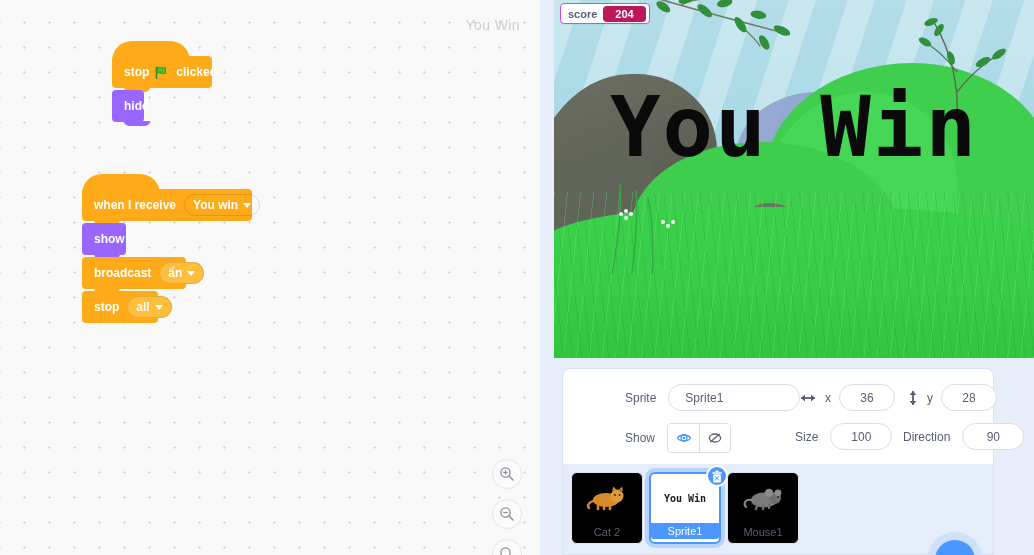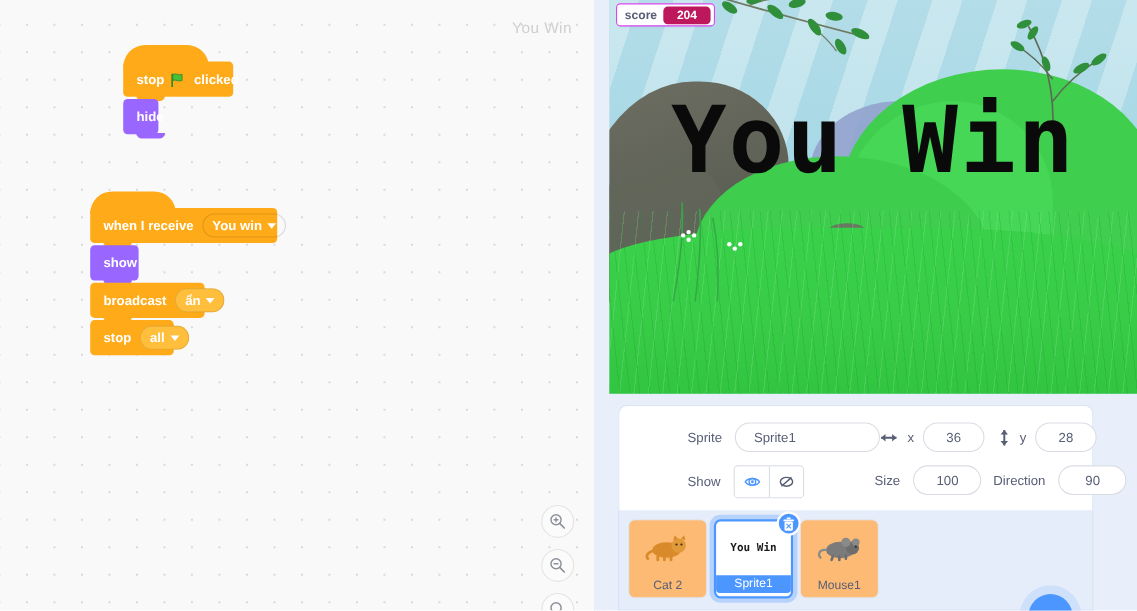--- a/index.html
+++ b/index.html
@@ -242,21 +242,21 @@
   
   #sprite-list {
     position: absolute; left: 22px; top: 464px; width: 432px; height: 91px;
     background: #e6edfa;
     border: 1px solid #d9e3f2; border-top: none;
     display: flex; gap: 6px; padding: 8px;
   }
   .sprite-card {
     position: relative;
     width: 72px; height: 72px;
-    background: #fdba74; border: 1px solid #e0e6ef; border-radius: 6px;
+    background: #000000; border: 1px solid #e0e6ef; border-radius: 6px;
     display: flex; flex-direction: column; align-items: center; justify-content: flex-end;
     padding-bottom: 3px;
   }
   .sprite-card .thumb {
     flex: 1; width: 100%;
     display: flex; align-items: center; justify-content: center;
   }
   .sprite-card .cname {
     font-size: 11px; color: #575e75; width: 100%; text-align: center;
     padding: 2px 0;

